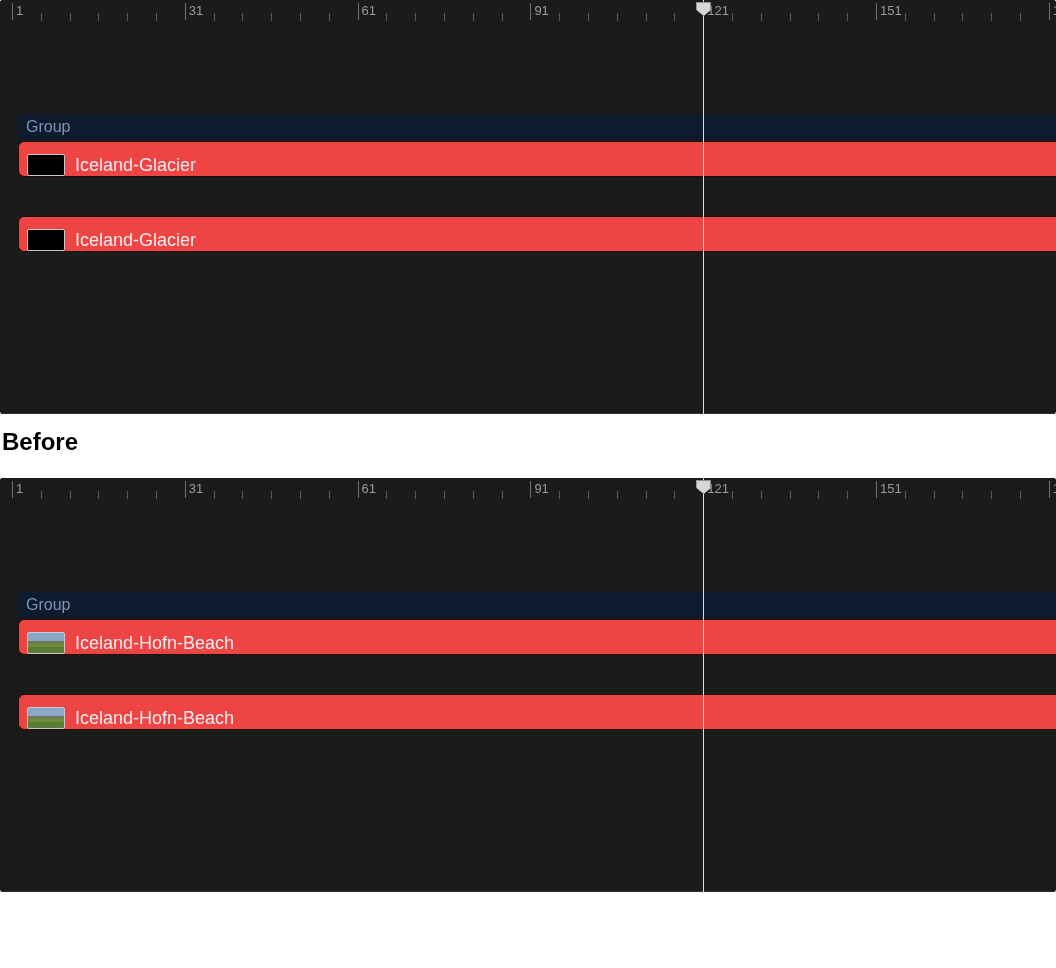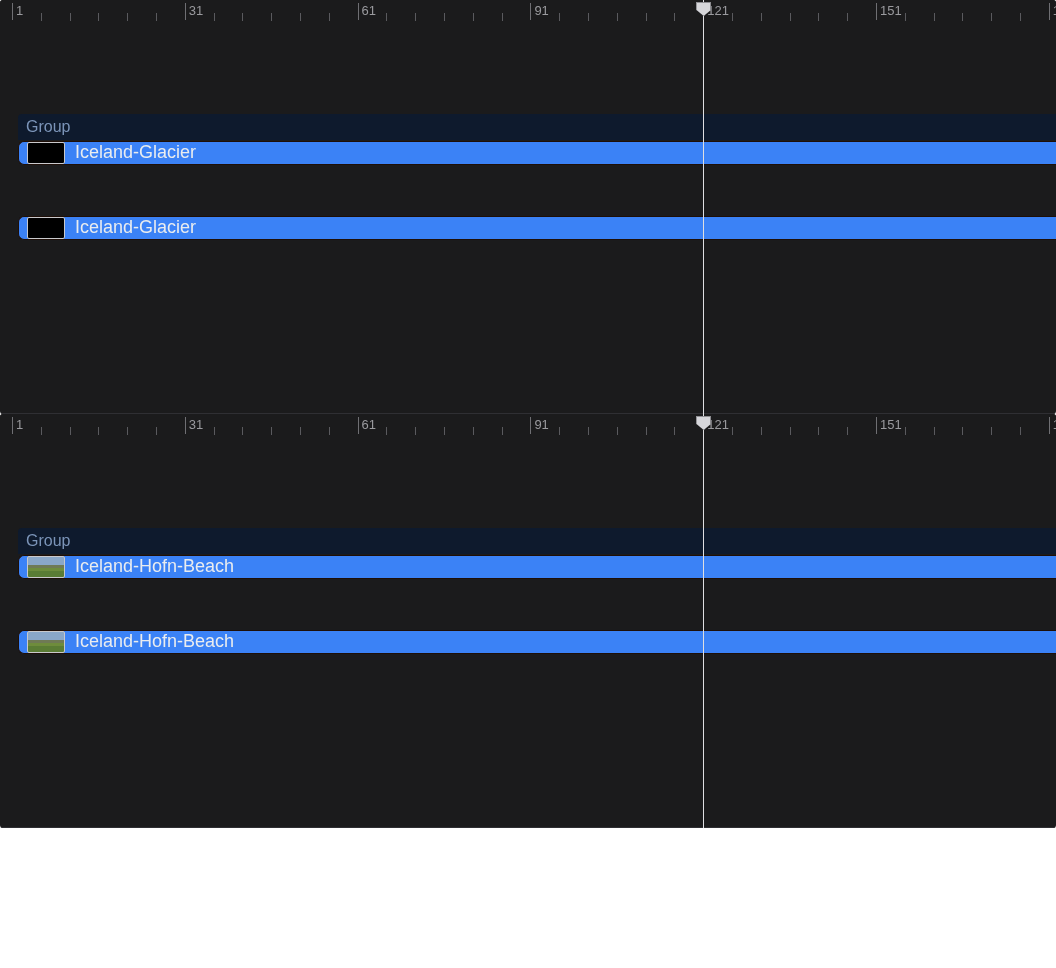--- a/index.html
+++ b/index.html
@@ -110,28 +110,28 @@
     font-size: 16px;
     line-height: 26px;
     padding-left: 8px;
     border-top-left-radius: 4px;
     border-bottom-left-radius: 0;
   }
   .clip-row {
     position: absolute;
     left: 18px;
     right: 0;
-    height: 24px;
-    background: #3b82f6;
+    height: 36px;
+    background: #ef4444;
     border: 1px solid #1e0f08;
     border-right: none;
     border-top-left-radius: 6px;
     border-bottom-left-radius: 6px;
     display: flex;
-    align-items: flex-start;
+    align-items: flex-end;
     padding-left: 8px;
     color: #e9ecef;
     font-size: 18px;
   }
   .clip-row .thumb {
     width: 38px;
     height: 22px;
     border: 1px solid #c9c9cc;
     border-radius: 2px;
     margin-right: 10px;
@@ -234,20 +234,21 @@
         <div class="thumb black"></div>
         <span>Iceland-Glacier</span>
       </div>
       <div class="clip-row" style="top:192px">
         <div class="thumb black"></div>
         <span>Iceland-Glacier</span>
       </div>
     </div>
     <div class="panel-edge"></div>
   </div>
+  <div class="caption">Before</div>
 
   <div class="timeline-panel">
     <div class="start-marker"></div>
     <div class="ruler">
         <div class="major" style="left: 12px;">
           <div class="tick-main"></div>
           <div class="label">1</div>
         </div>
         <div class="major" style="left: 184.8px;">
           <div class="tick-main"></div>

